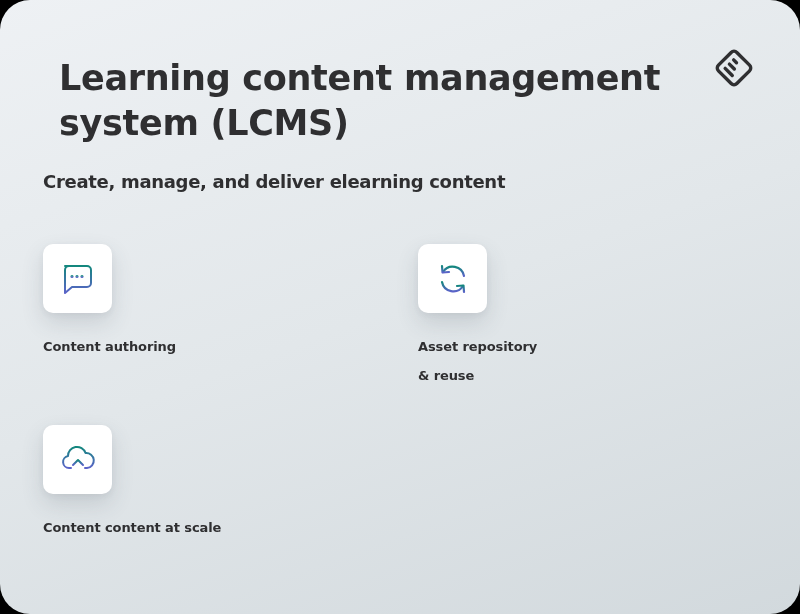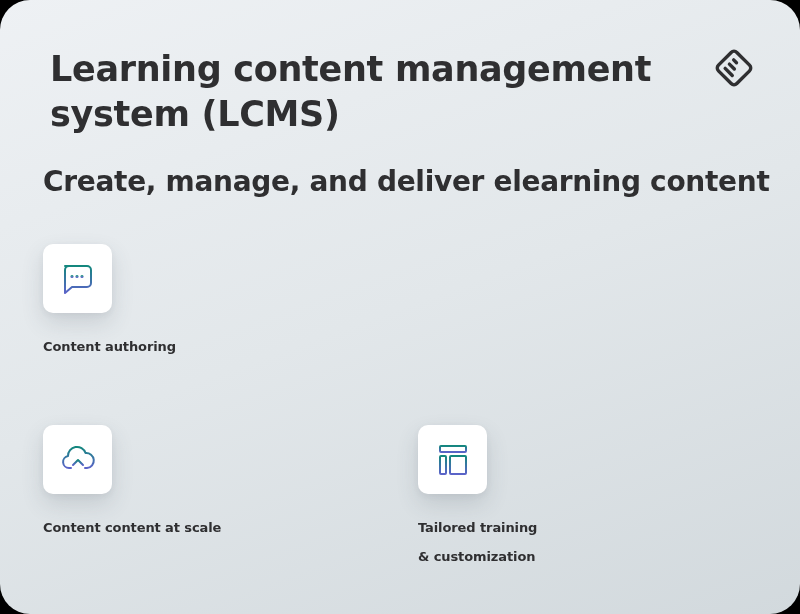--- a/index.html
+++ b/index.html
@@ -15,37 +15,37 @@
       border-radius: 30px;
       background: linear-gradient(160deg, #eef1f4 0%, #e2e7ea 50%, #d2d9dd 100%);
       font-family: "DejaVu Sans", sans-serif;
       color: #2f2f31;
       overflow: hidden;
     }
     .title {
       position: absolute;
       left: 43px; top: 40px;
       width: 640px;
-      margin: 7px;
+      margin: 16px;
       font-size: 35px;
       line-height: 45px;
       font-weight: bold;
       letter-spacing: -0.3px;
       color: #2f2f31;
     }
     .logo {
       position: absolute;
       left: 712px; top: 46px;
       width: 44px; height: 44px;
     }
     .subtitle {
       position: absolute;
       left: 43px; top: 164px;
       margin: 0;
-      font-size: 28px;
+      font-size: 18px;
       line-height: 36px;
       font-weight: bold;
       letter-spacing: -0.3px;
       color: #2f2f31;
     }
     .feature {
       position: absolute;
       width: 330px;
     }
     .icon-tile {
@@ -104,42 +104,43 @@
         <circle cx="14" cy="17.5" r="0.6" fill="#2a7b8f"></circle>
         <circle cx="19" cy="17.5" r="0.6" fill="#2a7b8f"></circle>
         <circle cx="24" cy="17.5" r="0.6" fill="#2a7b8f"></circle>
       </svg>
     </div>
     <div class="feature-label">
       <span>Content authoring</span>
     </div>
   </div>
 
+  <div class="feature" id="f2">
+    <div class="icon-tile">
+      <svg viewBox="0 0 40 40" fill="none" stroke="url(#ig)" stroke-width="2.2" stroke-linecap="round" stroke-linejoin="round">
+        <path d="M31 17 A11.5 11.5 0 0 0 10 13"></path>
+        <polyline points="9,7 9.5,13.5 16,13"></polyline>
+        <path d="M9 23 A11.5 11.5 0 0 0 30 27"></path>
+        <polyline points="31,33 30.5,26.5 24,27"></polyline>
+      </svg>
+    </div>
+    <div class="feature-label">
+      <span>Asset repository</span>
+      <span>&amp; reuse</span>
+    </div>
+  </div>
 
   <div class="feature" id="f3">
     <div class="icon-tile">
       <svg viewBox="0 0 40 40" fill="none" stroke="url(#ig)" stroke-width="2" stroke-linecap="round" stroke-linejoin="round">
         <path d="M13 28 H11 a6 6 0 0 1 -1 -11.9 A9 9 0 0 1 27.5 13 A7 7 0 0 1 29 28 H27"></path>
         <line x1="20" y1="34" x2="20" y2="20"></line>
         <polyline points="15,25 20,20 25,25"></polyline>
       </svg>
     </div>
     <div class="feature-label">
       <span>Content content at scale</span>
       <span></span>
     </div>
   </div>
 
-  <div class="feature" id="f4">
-    <div class="icon-tile">
-      <svg viewBox="0 0 40 40" fill="none" stroke="url(#ig)" stroke-width="2" stroke-linecap="round" stroke-linejoin="round">
-        <rect x="7" y="6" width="26" height="6" rx="1"></rect>
-        <rect x="7" y="16" width="6" height="18" rx="1"></rect>
-        <rect x="17" y="16" width="16" height="18" rx="1"></rect>
-      </svg>
-    </div>
-    <div class="feature-label">
-      <span>Tailored training</span>
-      <span>&amp; customization</span>
-    </div>
-  </div>
 
 </div>
 
 </body></html>

